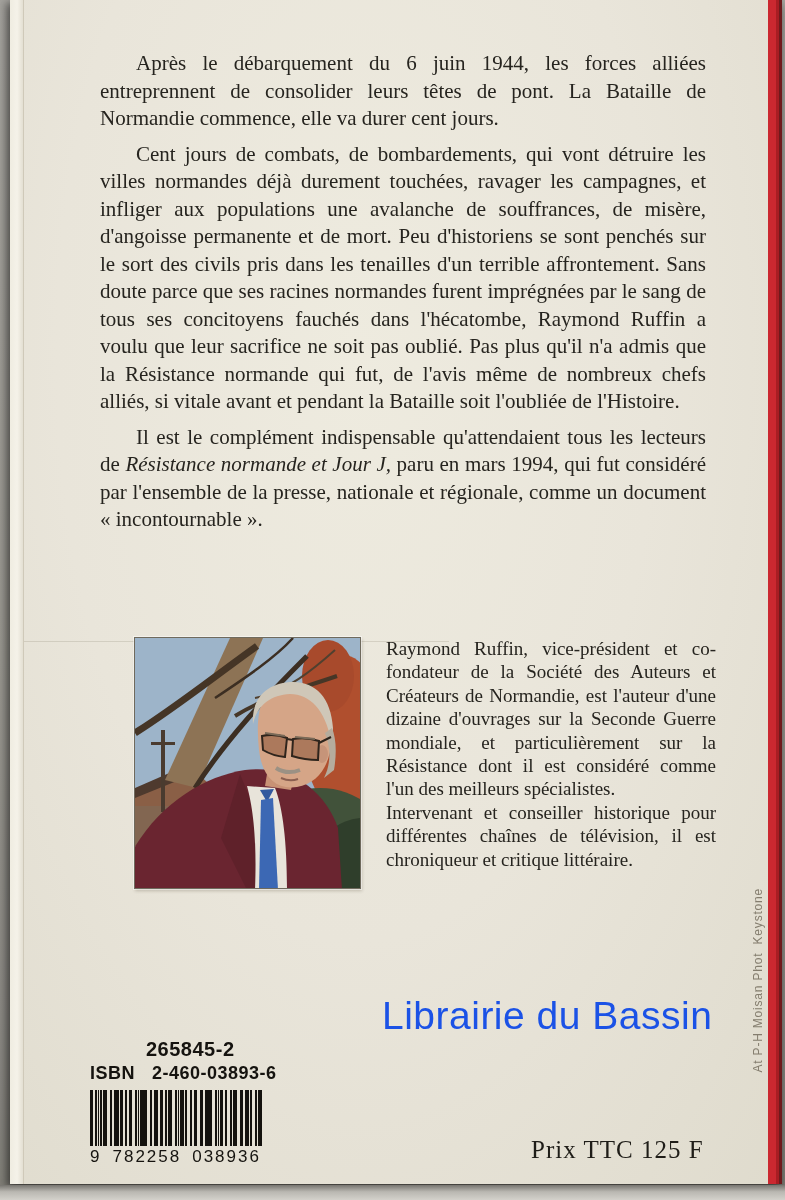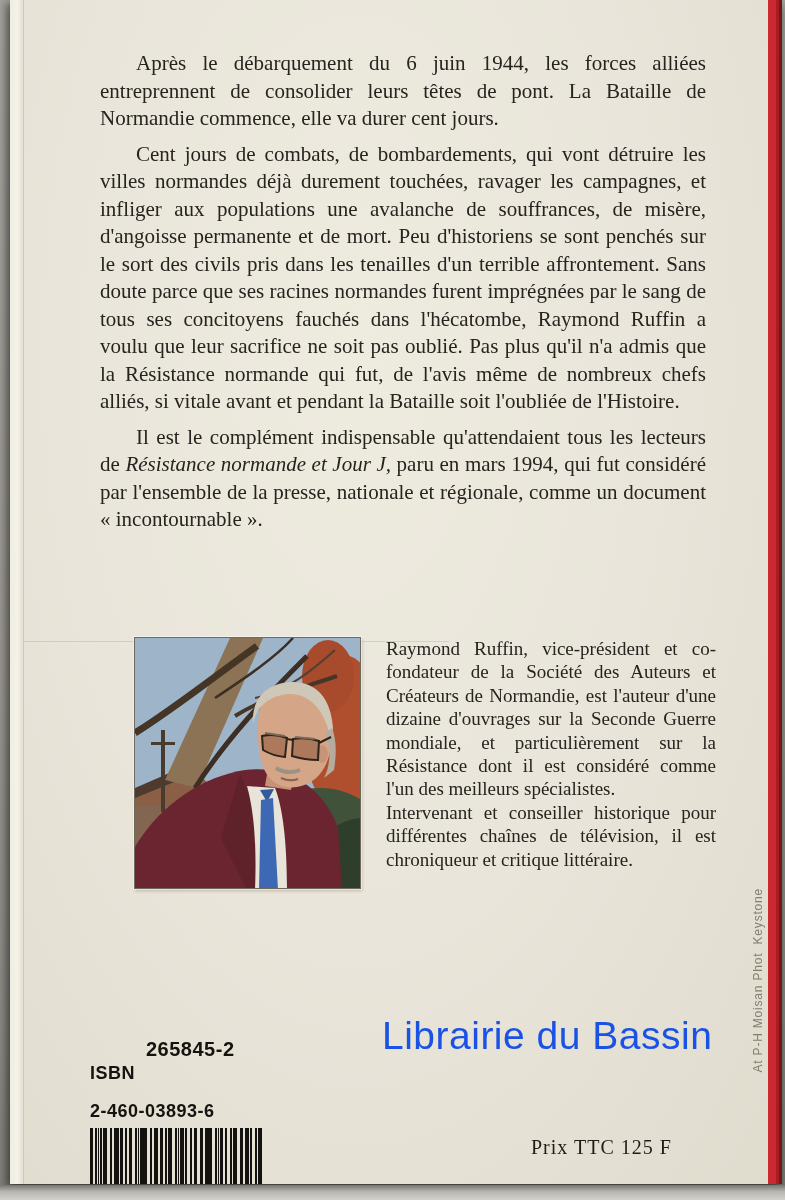--- a/index.html
+++ b/index.html
@@ -32,35 +32,35 @@
   
   .bio-section{position:absolute;left:80px;top:637px;right:66px;display:flex;gap:25px;align-items:flex-start;margin-left:44px;}
   .photo-frame{flex:none;width:225px;height:250px;border:1px solid #6f6a5d;
     box-shadow:0 0 0 1px rgba(255,255,255,.5), 1px 2px 3px rgba(70,60,40,.25);overflow:hidden;}
   .photo-frame svg{display:block;}
   .bio-text{flex:1;font-size:19px;line-height:23.4px;color:#26241f;text-align:justify;}
   .bio-text p{margin:0;}
   
   .watermark{position:absolute;left:372px;top:994px;
     font-family:"Liberation Sans",sans-serif;font-size:39px;font-weight:400;
-    color:#1b52e6;letter-spacing:.5px;white-space:nowrap;margin-top:20px;}
+    color:#1b52e6;letter-spacing:.5px;white-space:nowrap;}
   
   .codes{position:absolute;left:80px;top:1038px;font-family:"Liberation Sans",sans-serif;color:#15130f;}
   .product-code{margin-left:56px;font-size:20px;font-weight:700;letter-spacing:.5px;}
-  .isbn-row{display:flex;gap:17px;margin-top:2px;font-size:18px;font-weight:700;letter-spacing:.5px;flex-direction:column;}
+  .isbn-row{display:flex;gap:17px;margin-top:2px;font-size:18px;font-weight:700;letter-spacing:.5px;}
   .barcode{margin-top:6px;width:174px;}
   .barcode-bars{height:56px;width:172px;
     background-image:
       repeating-linear-gradient(90deg,#14120e 0 2px,transparent 2px 5px),
       repeating-linear-gradient(90deg,#14120e 0 1px,transparent 1px 8px),
       repeating-linear-gradient(90deg,#14120e 0 3px,transparent 3px 13px);}
   .barcode-digits{display:flex;gap:11px;margin-top:1px;font-size:17px;font-weight:400;
     font-family:"Liberation Sans",sans-serif;letter-spacing:2px;color:#15130f;}
   
-  .price{position:absolute;left:521px;top:1136px;font-size:20px;color:#1f1d18;letter-spacing:1px;}
+  .price{position:absolute;left:521px;top:1136px;font-size:25px;color:#1f1d18;letter-spacing:1px;}
   
   .photo-credit{
     position:absolute;right:17px;bottom:112px;
     writing-mode:vertical-rl;transform:rotate(180deg);
     font-family:"Liberation Sans",sans-serif;font-size:12px;color:#847d6e;
     letter-spacing:.8px;white-space:pre;}
 </style>
 </head>
 <body>
 

